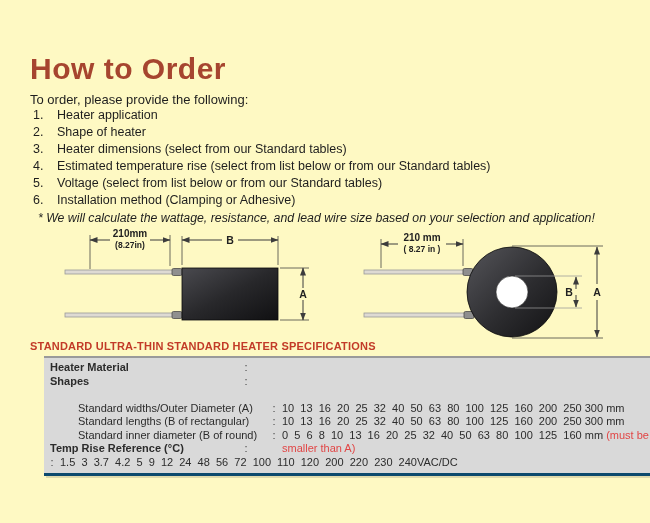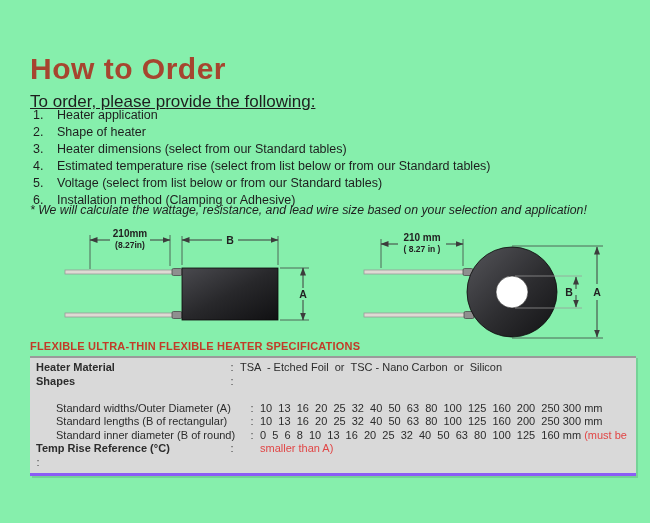--- a/index.html
+++ b/index.html
@@ -1,56 +1,56 @@
 <!DOCTYPE html>
 <html><head>
 <meta charset="utf-8">
 <style>
   html,body{margin:0;padding:0;background:#fff;}
   .page{
-    position:relative; width:650px; height:523px; background:#86efac;
+    position:relative; width:650px; height:523px; background:#fef9c3;
     font-family:"Liberation Sans", sans-serif; color:#222; overflow:hidden;
   }
   .title{
     position:absolute; left:30px; top:52px; margin:0;
     font-size:30px; font-weight:bold; color:#a6452f; letter-spacing:0.5px;
   }
   .intro{
     position:absolute; left:30px; top:92px; margin:0;
-    font-size:17px; color:#1e1e1e;text-decoration:underline;
+    font-size:13px; color:#1e1e1e;
   }
   .steps{position:absolute; left:30px; top:107px; width:560px;}
   .step{display:flex; height:17px; line-height:17px; font-size:12.5px; color:#1e1e1e;}
   .step .num{width:24px; padding-left:3px;}
   .step .txt{flex:1;}
   .note{
-    position:absolute; left:30px; top:203px; margin:0;
+    position:absolute; left:30px; top:203px; margin:8px;
     font-size:12.3px; font-style:italic; color:#1e1e1e;
   }
   .diag{position:absolute;}
   .diag-rect{left:55px; top:226px;}
   .diag-round{left:360px; top:226px;}
   .dim-text{font-size:10px; font-weight:bold; fill:#222;}
   .dim-sub{font-size:8.5px; font-weight:bold; fill:#222;}
   .dim-label{font-size:10.5px; font-weight:bold; fill:#222;}
   .spec-heading{
     position:absolute; left:30px; top:340px; margin:0; z-index:2;
     font-size:11px; font-weight:bold; color:#c23b28; letter-spacing:0.2px;
   }
   .spec-table{
-    position:absolute; left:30px; top:356px; width:606px; z-index:2;
+    position:absolute; left:44px; top:356px; width:606px; z-index:2;
     background:#d9d9d9;
-    border-top:2px solid #9a9a9a; border-bottom:3px solid #8b5cf6;
+    border-top:2px solid #9a9a9a; border-bottom:3px solid #0c4a6e;
     box-shadow:2px 2px 0 rgba(0,0,0,0.12);
     padding:3px 0 4px 0; font-size:11px; color:#2c2c2c;
   }
   .spec-row{display:flex; height:13.5px; line-height:13.5px;}
   .spec-row .lbl{width:188px; padding-left:6px; white-space:nowrap;}
   .spec-row .lbl.bold{font-weight:bold;}
-  .spec-row .lbl.indent{padding-left:26px;}
+  .spec-row .lbl.indent{padding-left:34px;}
   .spec-row .col{width:16px; text-align:center; color:#444;}
   .spec-row .val{flex:1; white-space:pre-wrap;}
   .spec-row .val .red{color:#e14646;}
 </style>
 </head>
 <body>
 
 <div class="page">
 
   <h1 class="title">How to Order</h1>
@@ -157,27 +157,26 @@
     <line x1="216" y1="69" x2="216" y2="81" stroke="#3c3c3c" stroke-width="1" marker-end="url(#arrC)"></line>
     <text class="dim-label" x="209" y="70" text-anchor="middle">B</text>
 
     <line x1="152" y1="20" x2="243" y2="20" stroke="#3c3c3c" stroke-width="0.75"></line>
     <line x1="152" y1="112" x2="243" y2="112" stroke="#3c3c3c" stroke-width="0.75"></line>
     <line x1="237" y1="58" x2="237" y2="21" stroke="#3c3c3c" stroke-width="1" marker-end="url(#arrC)"></line>
     <line x1="237" y1="74" x2="237" y2="111" stroke="#3c3c3c" stroke-width="1" marker-end="url(#arrC)"></line>
     <text class="dim-label" x="237" y="70" text-anchor="middle">A</text>
   </svg>
 
-  <h2 class="spec-heading">FLEXIBLE ULTRA-THIN FLEXIBLE HEATER SPECIFICATIONS</h2>
+  <h2 class="spec-heading">STANDARD ULTRA-THIN STANDARD HEATER SPECIFICATIONS</h2>
 
   <div class="spec-table">
     <div class="spec-row">
       <span class="lbl bold">Heater Material</span>
         <span class="col">:</span>
-        <span class="val">TSA  - Etched Foil  or  TSC - Nano Carbon  or  Silicon</span>
     </div>
     <div class="spec-row">
       <span class="lbl bold">Shapes</span>
         <span class="col">:</span>
     </div>
     <div class="spec-row">
         <span class="col"></span>
         <span class="val"></span>
     </div>
     <div class="spec-row">
@@ -194,16 +193,17 @@
       <span class="lbl indent">Standard inner diameter (B of round)</span>
         <span class="col">:</span>
         <span class="val"><span>0  5  6  8  10  13  16  20  25  32  40  50  63  80  100  125  160 mm </span><span class="red">(must be smaller than A)</span></span>
     </div>
     <div class="spec-row">
       <span class="lbl bold">Temp Rise Reference (°C)</span>
         <span class="col">:</span>
     </div>
     <div class="spec-row">
         <span class="col">:</span>
+        <span class="val">1.5  3  3.7  4.2  5  9  12  24  48  56  72  100  110  120  200  220  230  240VAC/DC</span>
     </div>
   </div>
 
 </div>
 
 </body></html>

